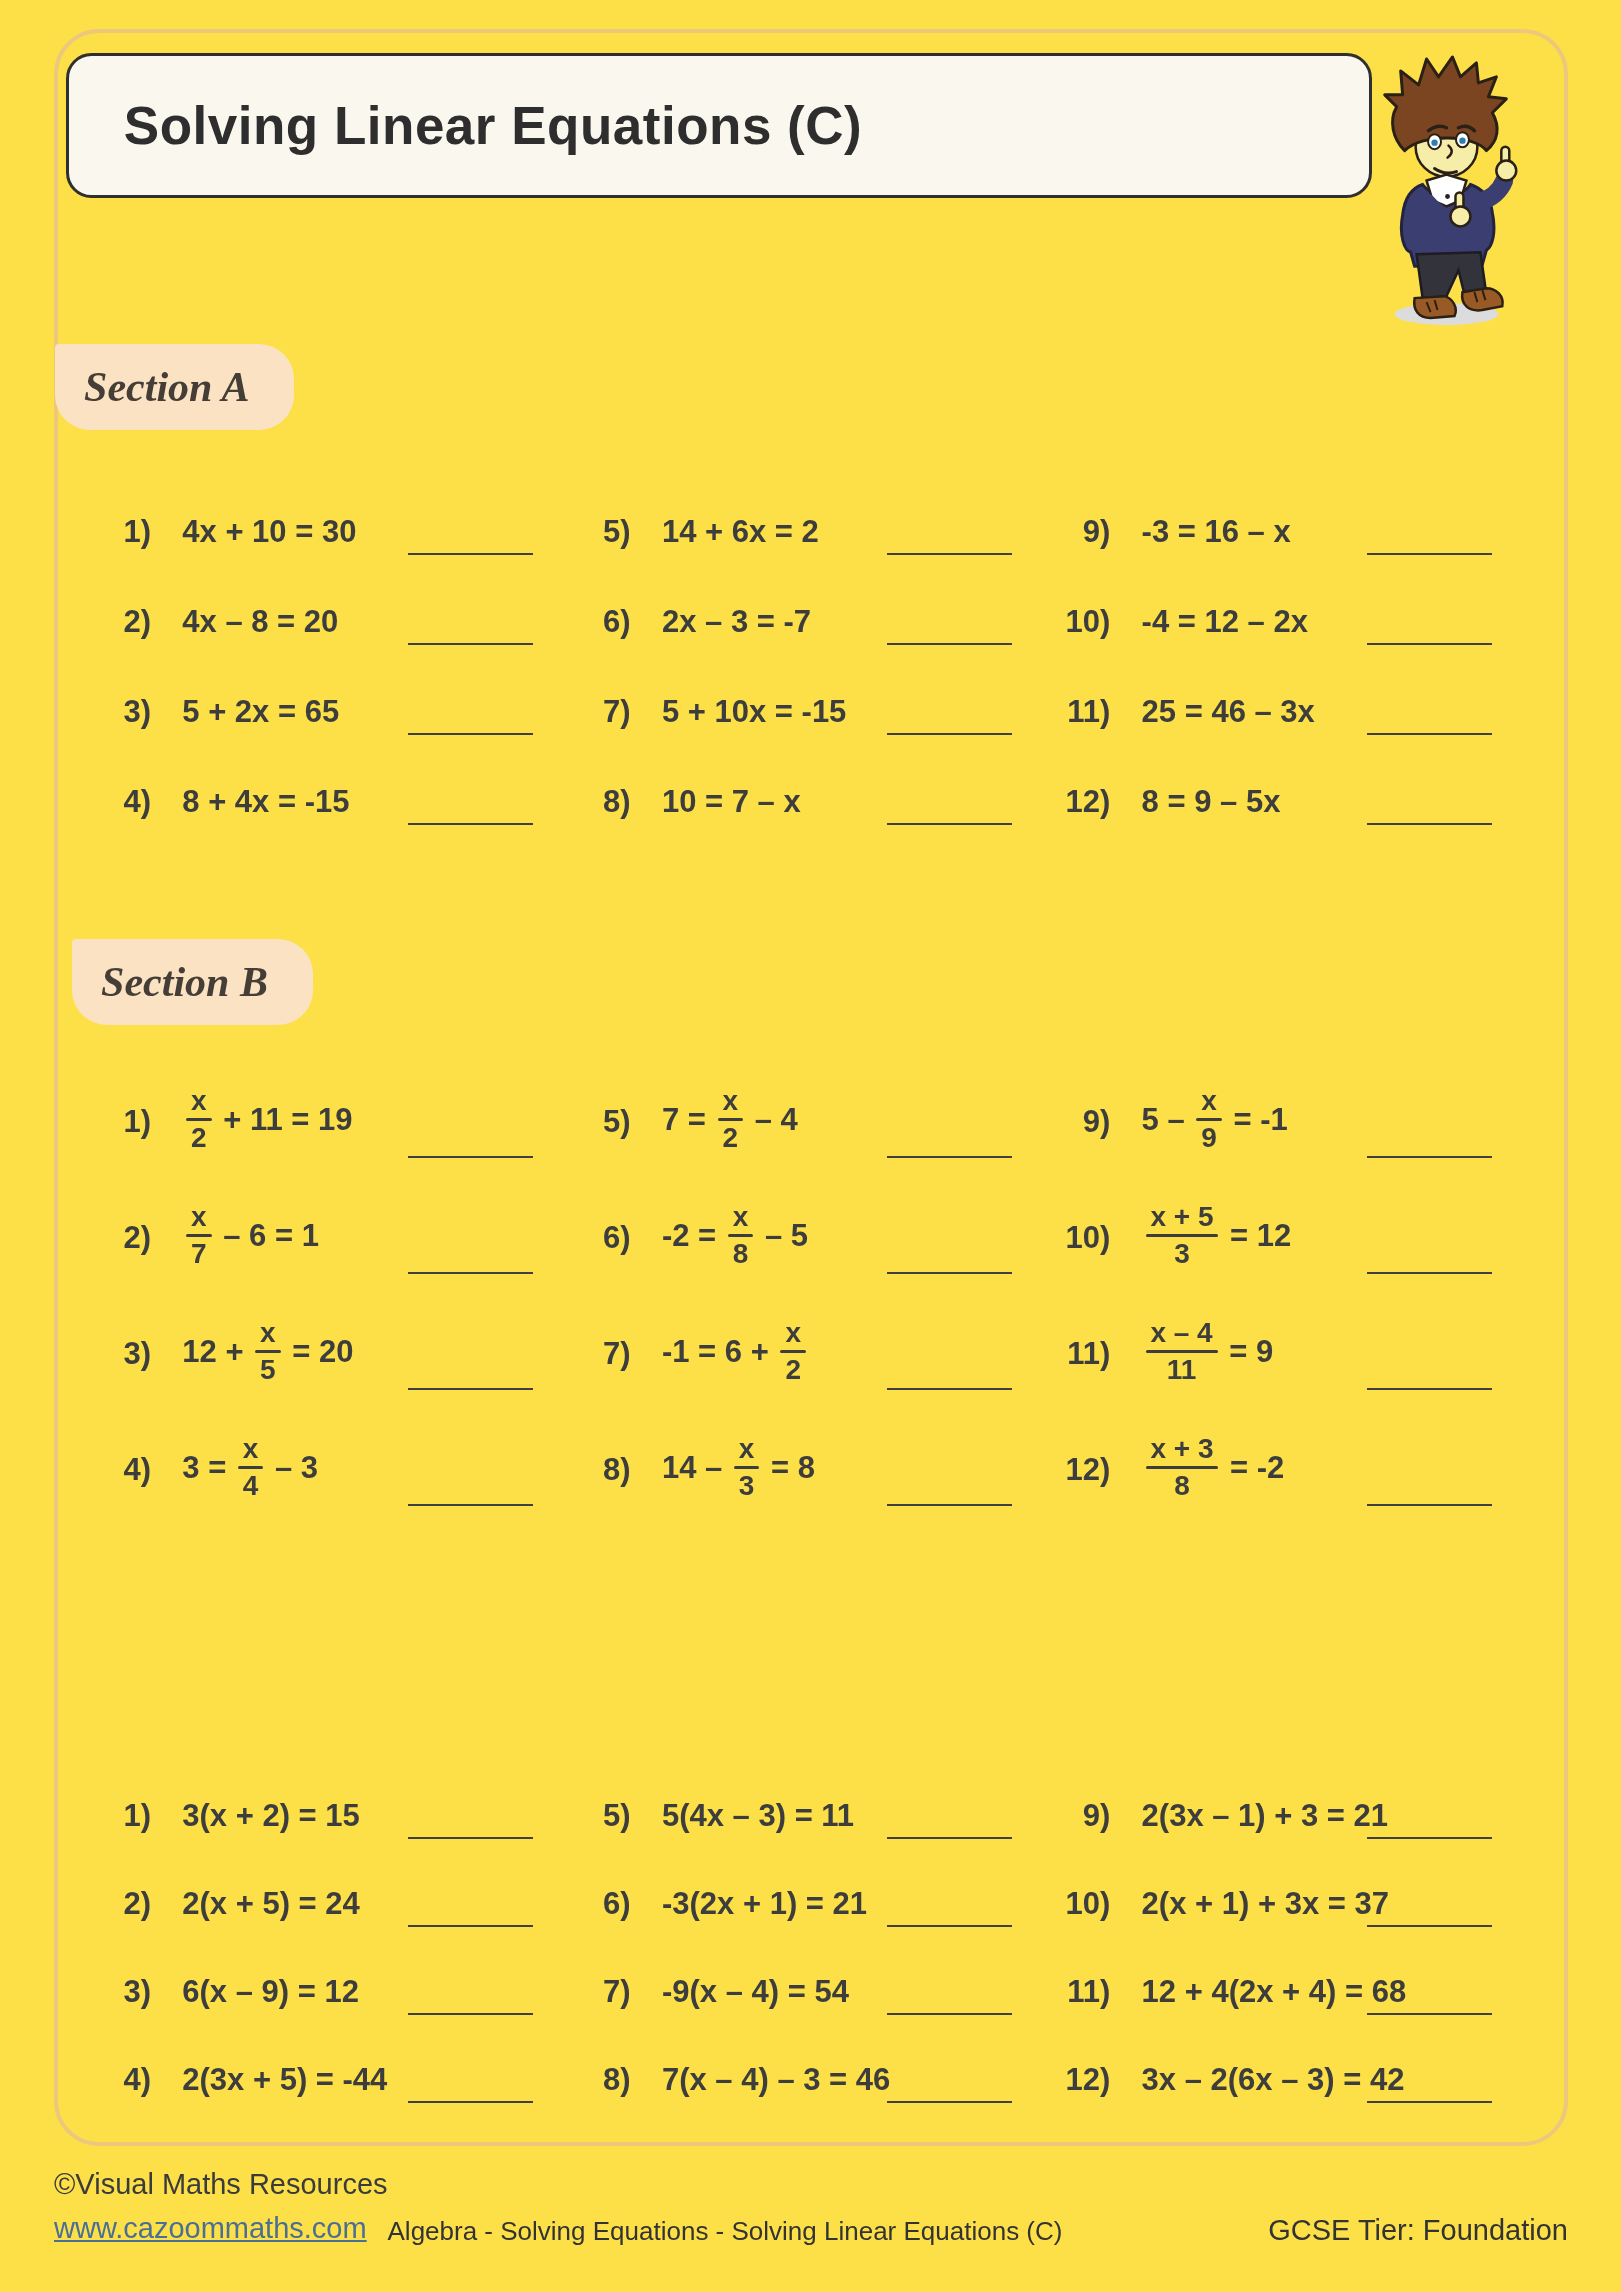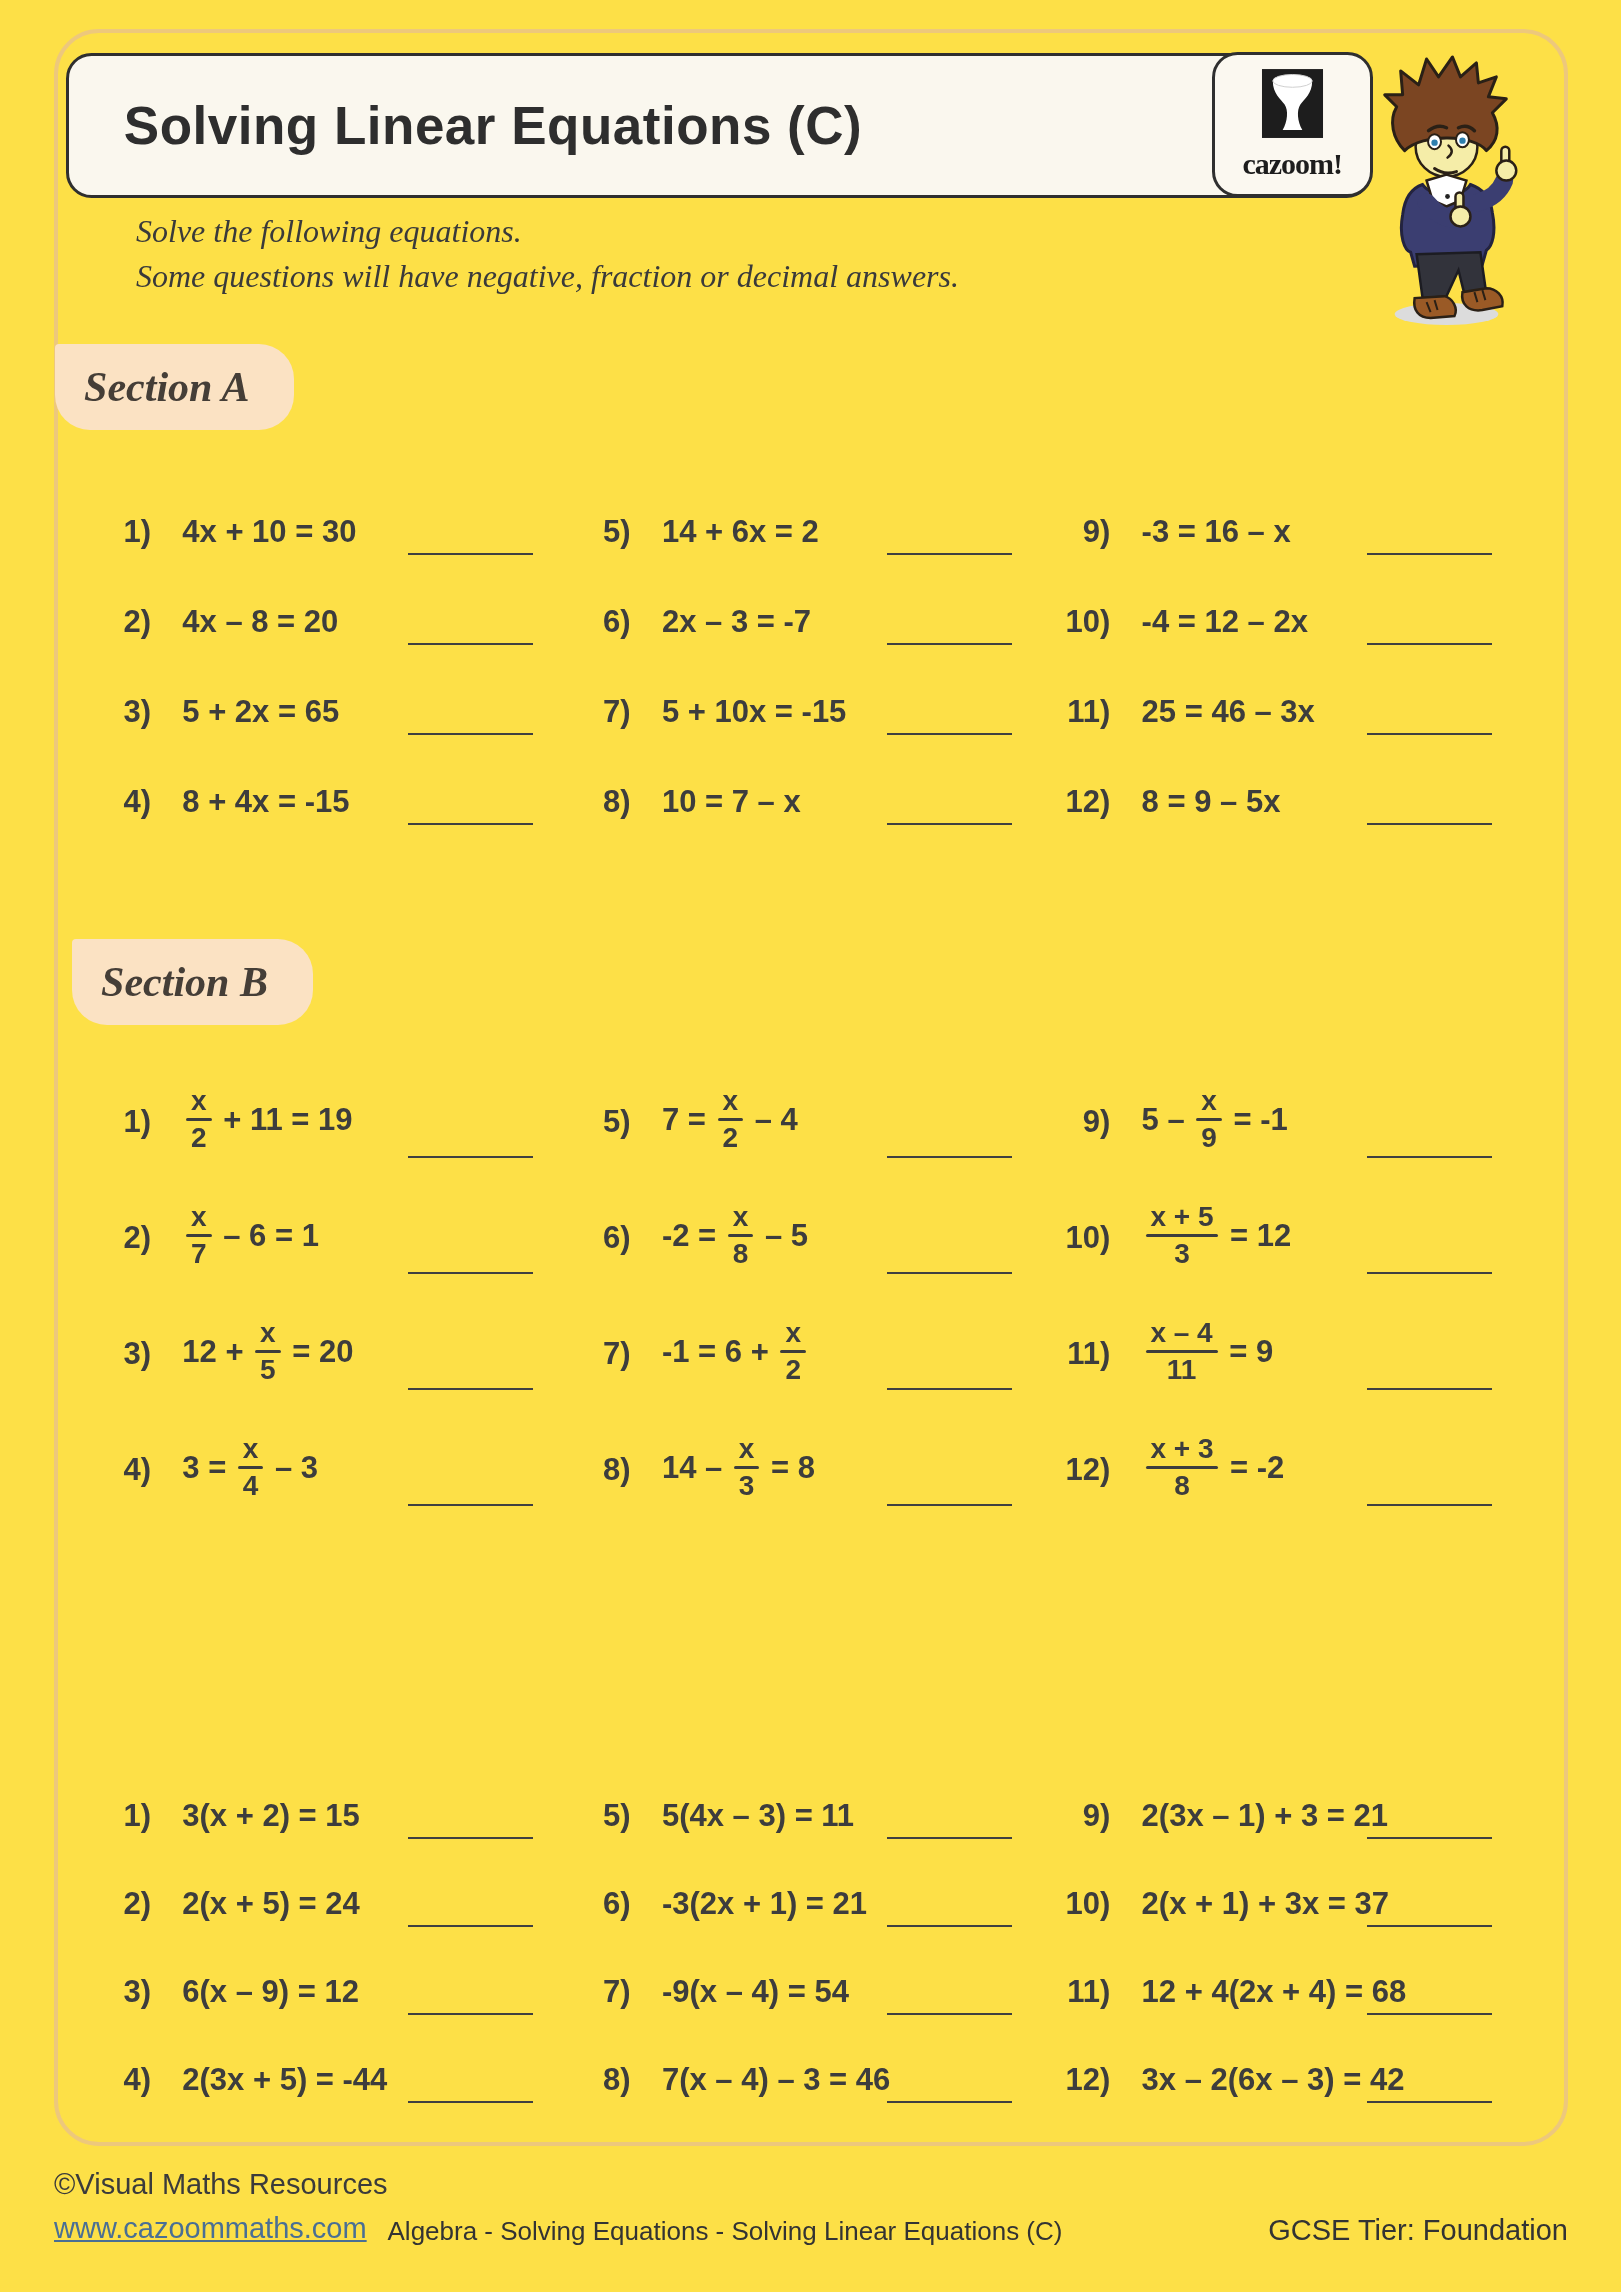--- a/index.html
+++ b/index.html
@@ -91,36 +91,22 @@
   .f-right { font-size:29px; color:#333333; padding-bottom:2.9px; }
 </style>
 </head>
 <body>
 
 <div class="page">
   <div class="border-box">
 
     <div class="title-bar">
       <div class="title-text">Solving Linear Equations (C)</div>
-      <div class="logo-box">
-        <span>
-          <svg width="63" height="73" viewBox="0 0 64 74">
-            <rect x="1" y="1" width="62" height="70" fill="#1d1d1d"></rect>
-            <path d="M12,13 L52,13 C52,26 44,31 40,37 C36,43 37,54 42,63 L22,63 C27,54 28,43 24,37 C20,31 12,26 12,13 Z" fill="#ffffff"></path>
-            <ellipse cx="32" cy="13" rx="20" ry="6.5" fill="#ffffff" stroke="#cfcfcf" stroke-width="1"></ellipse>
-          </svg>
-        </span>
-        <span class="logo-text">cazoom!</span>
-      </div>
     </div>
 
-    <div class="instructions">
-      <div>Solve the following equations.</div>
-      <div>Some questions will have negative, fraction or decimal answers.</div>
-    </div>
 
     <div class="section-header sh-a">
       <span class="label">Section A</span>
     </div>
     <div class="qgrid qg-a">
         <div class="q">
           <span class="qnum">1)</span>
           <span class="qeq">
             <span class="t">4x + 10 = 30</span>
           </span>

